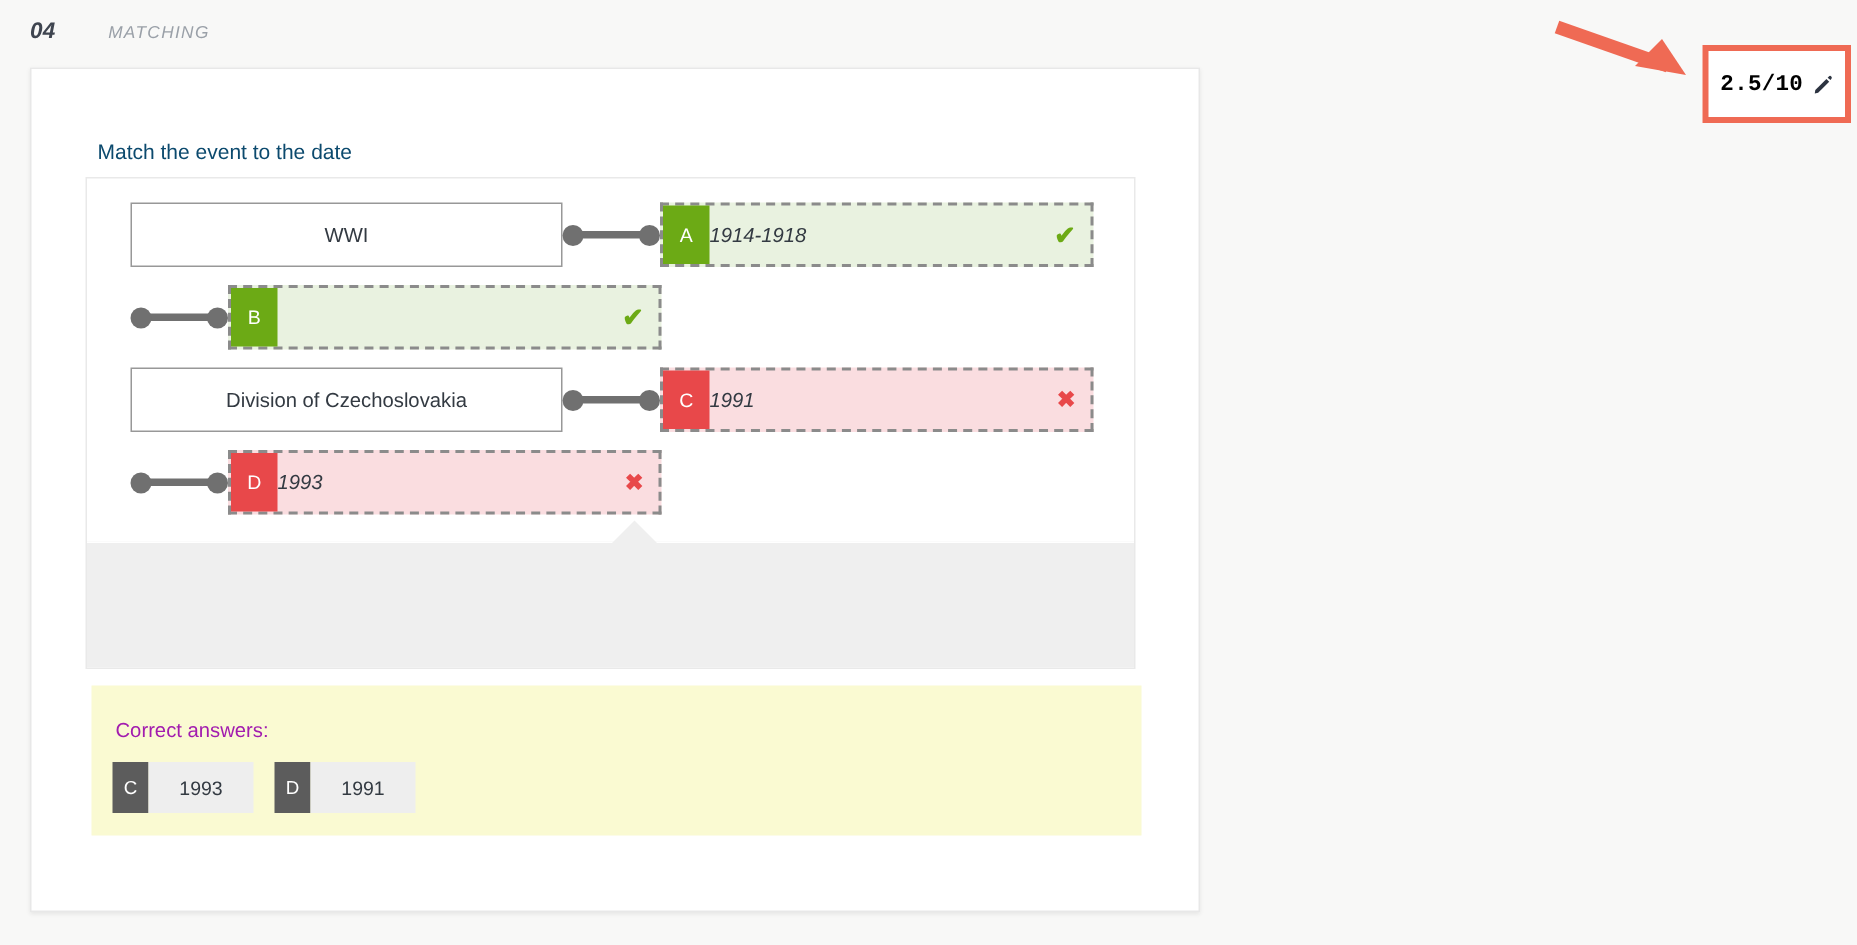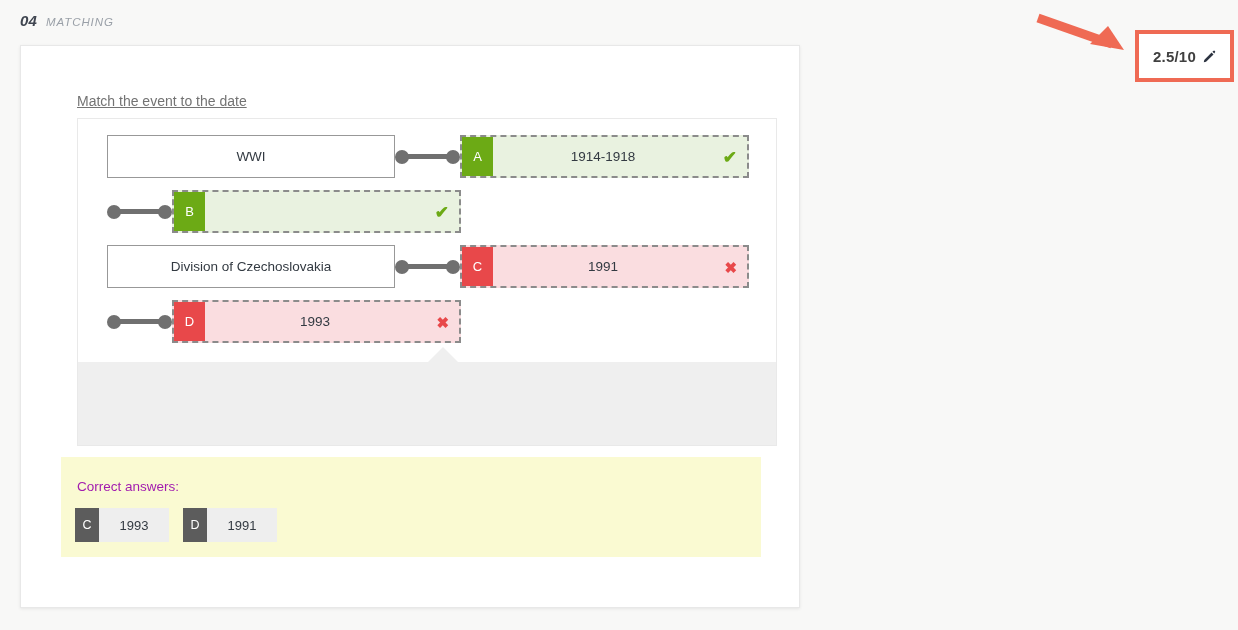--- a/index.html
+++ b/index.html
@@ -30,42 +30,44 @@
     font-size: 15px;
     font-weight: bold;
     color: #3f4550;
     letter-spacing: .2px;
   }
   .q-type {
     font-size: 11.5px;
     color: #9aa0a8;
     letter-spacing: .9px;
     text-transform: uppercase;
+    margin-left: 26px;
   }
 
   
   .score-box {
     position: absolute;
     left: 1135px;
     top: 30px;
     width: 99px;
     height: 52px;
     border: 4px solid #ef6a54;
     background: #ffffff;
     box-sizing: border-box;
     display: flex;
     align-items: center;
     justify-content: center;
     gap: 7px;
   }
   .score-text {
     font-size: 15px;
     font-weight: bold;
-    color: #404040;
+    color: #000000;
     letter-spacing: .2px;
+    font-family: Liberation Mono, monospace;
   }
   .pencil-icon {
     display: block;
     width: 13px;
     height: 13px;
   }
   .arrow-svg {
     position: absolute;
     left: 1028px;
     top: 8px;
@@ -81,31 +83,30 @@
     top: 45px;
     width: 780px;
     height: 563px;
     background: #ffffff;
     border: 1px solid #e8e8e8;
     box-sizing: border-box;
     box-shadow: 0 1px 3px rgba(0,0,0,.08);
   }
   .prompt {
     position: absolute;
-    left: 56px;
+    left: 44px;
     top: 47px;
     font-size: 14px;
-    color: #737373;
-    text-decoration: underline;
+    color: #0c4a6e;
   }
 
   
   .board {
     position: absolute;
-    left: 56px;
+    left: 36px;
     top: 72px;
     width: 700px;
     border: 1px solid #e9e9e9;
     box-sizing: border-box;
     background: #ffffff;
   }
   .rows {
     padding: 16px 0 12px 0;
   }
   .match-row {
@@ -177,24 +178,24 @@
     align-items: center;
     justify-content: center;
     color: #ffffff;
     font-size: 13px;
   }
   .slot-badge.green { background: #6caa15; }
   .slot-badge.red   { background: #e8484a; }
 
   .slot-value {
     flex: 1 1 auto;
-    text-align: center;
     font-size: 13.5px;
     color: #333a42;
     padding-right: 34px;
+    font-style: italic;
   }
   .slot-mark {
     position: absolute;
     right: 10px;
     top: 50%;
     transform: translateY(-50%);
     font-size: 15px;
     font-weight: bold;
     line-height: 1;
   }

